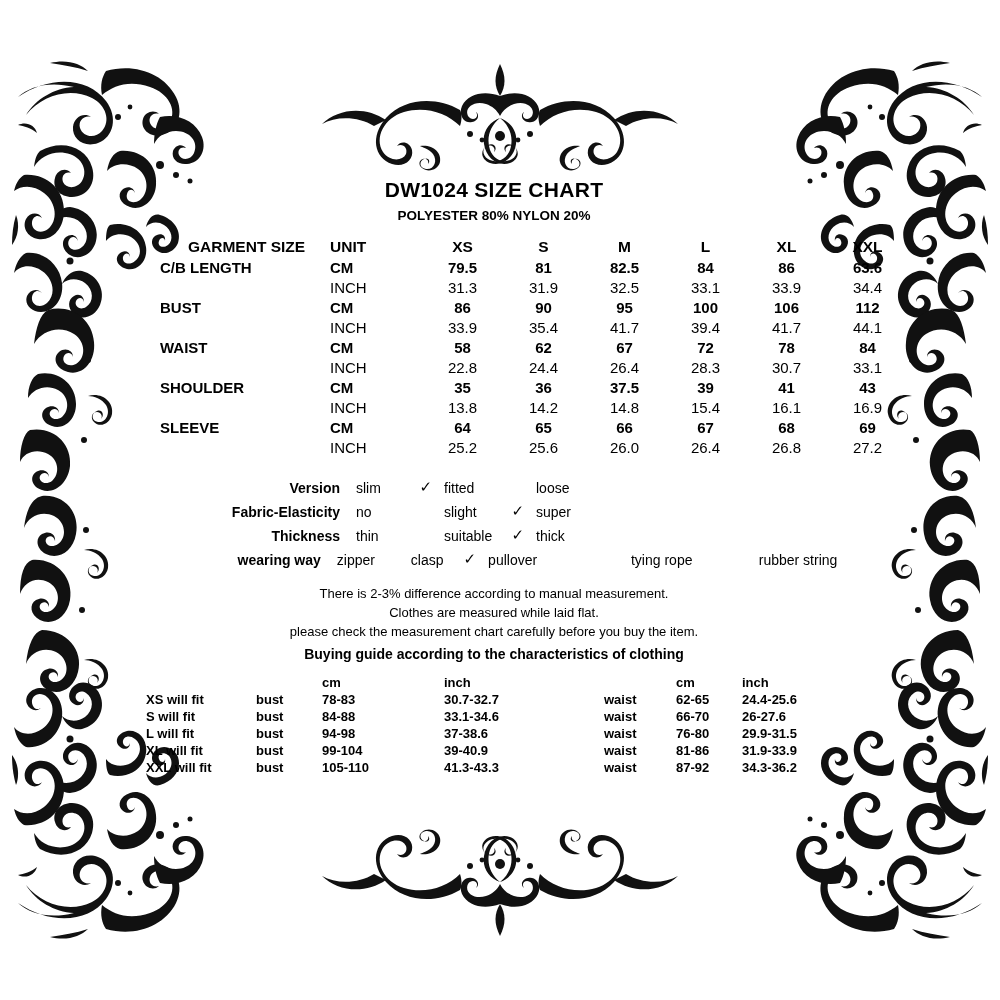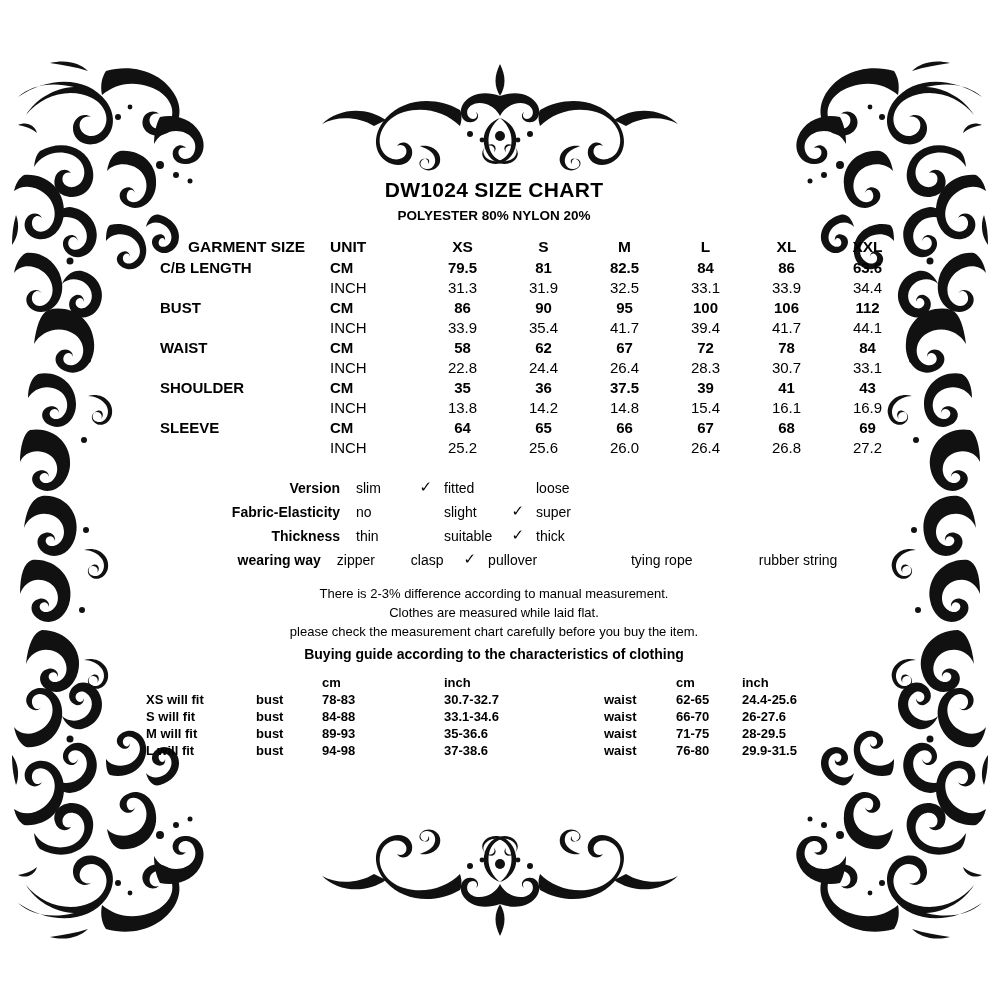--- a/index.html
+++ b/index.html
@@ -539,33 +539,42 @@
         <tr>
           <td>S  will  fit</td>
           <td>bust</td>
           <td>84-88</td>
           <td>33.1-34.6</td>
           <td>waist</td>
           <td>66-70</td>
           <td>26-27.6</td>
         </tr>
         <tr>
-          <td>M will fit</td>
-          <td>bust</td>
-          <td>89-93</td>
-          <td>35-36.6</td>
-          <td>waist</td>
-          <td>71-75</td>
-          <td>28-29.5</td>
-        </tr>
-        <tr>
           <td>L will fit</td>
           <td>bust</td>
           <td>94-98</td>
           <td>37-38.6</td>
           <td>waist</td>
           <td>76-80</td>
           <td>29.9-31.5</td>
         </tr>
+        <tr>
+          <td>XL will fit</td>
+          <td>bust</td>
+          <td>99-104</td>
+          <td>39-40.9</td>
+          <td>waist</td>
+          <td>81-86</td>
+          <td>31.9-33.9</td>
+        </tr>
+        <tr>
+          <td>XXL will fit</td>
+          <td>bust</td>
+          <td>105-110</td>
+          <td>41.3-43.3</td>
+          <td>waist</td>
+          <td>87-92</td>
+          <td>34.3-36.2</td>
+        </tr>
       </tbody>
   </table>
 
 </div>
 
 </body></html>

